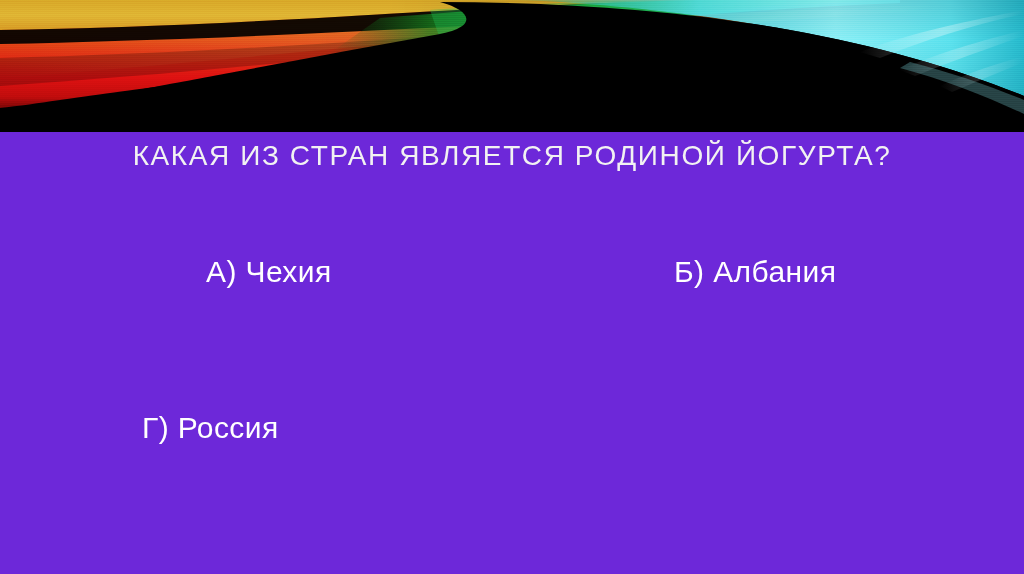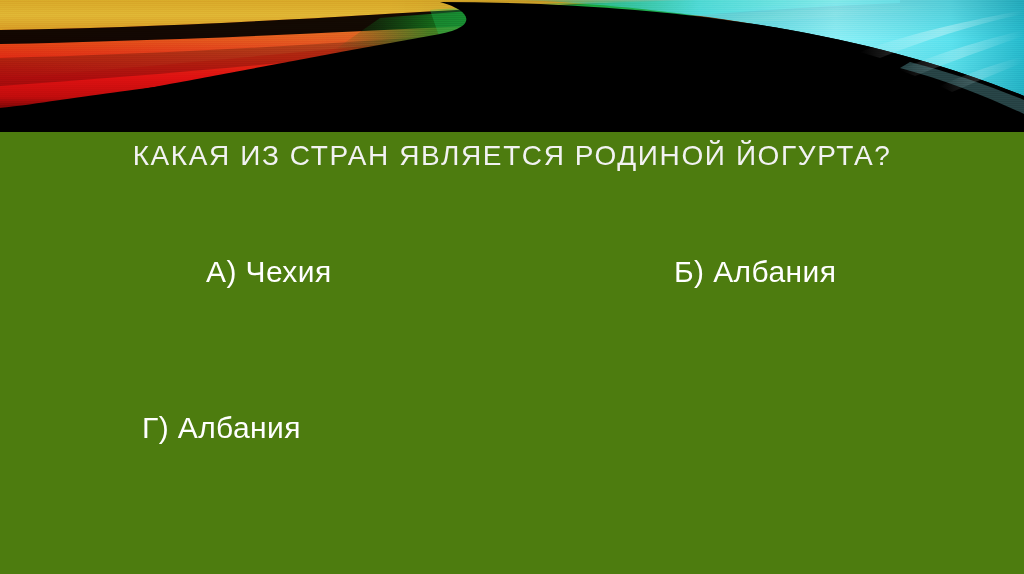--- a/index.html
+++ b/index.html
@@ -7,21 +7,21 @@
     padding: 0;
     background: #000000;
   }
   body {
     font-family: "Liberation Sans", sans-serif;
   }
   .slide {
     position: relative;
     width: 1024px;
     height: 574px;
-    background: #4d7c0f;
+    background: #6d28d9;
     overflow: hidden;
   }
 
   
   .banner {
     position: absolute;
     left: 0;
     top: 0;
     width: 1024px;
     height: 132px;
@@ -263,19 +263,19 @@
       <div class="opt-cell left">
         <span class="opt-text">А) Чехия</span>
       </div>
       <div class="opt-cell right">
         <span class="opt-text">Б) Албания</span>
       </div>
     </div>
 
     <div class="opt-row row2">
       <div class="opt-cell right">
-        <span class="opt-text">Г) Албания</span>
+        <span class="opt-text">Г) Россия</span>
       </div>
     </div>
 
   </div>
 
 </div>
 
 </body></html>

